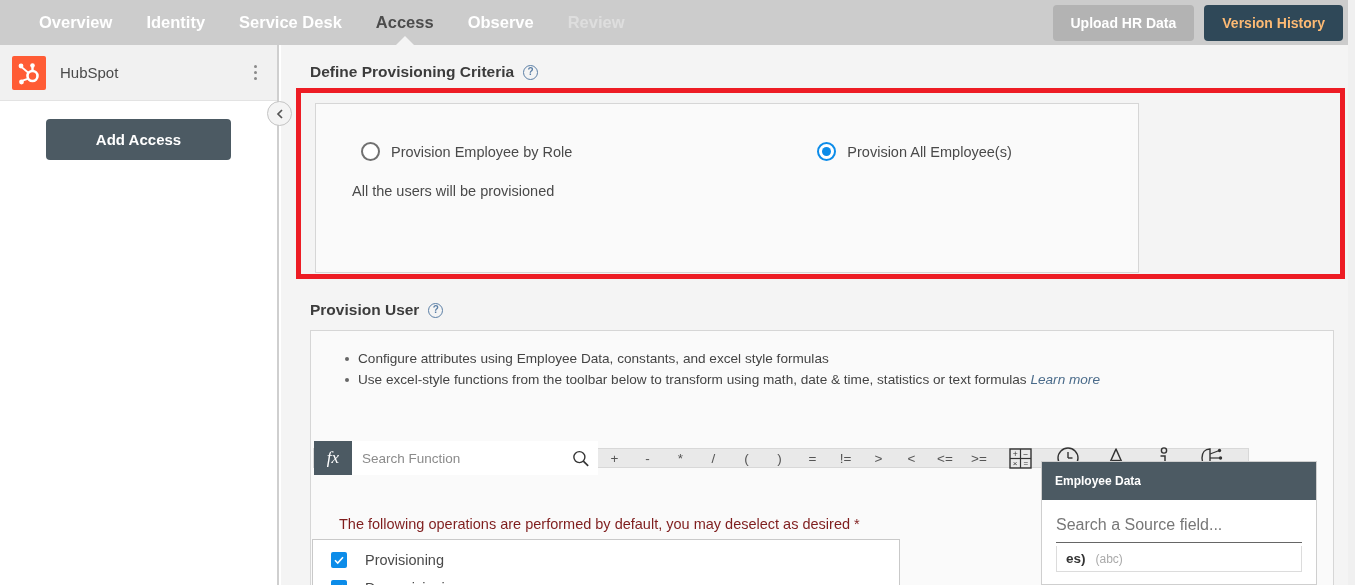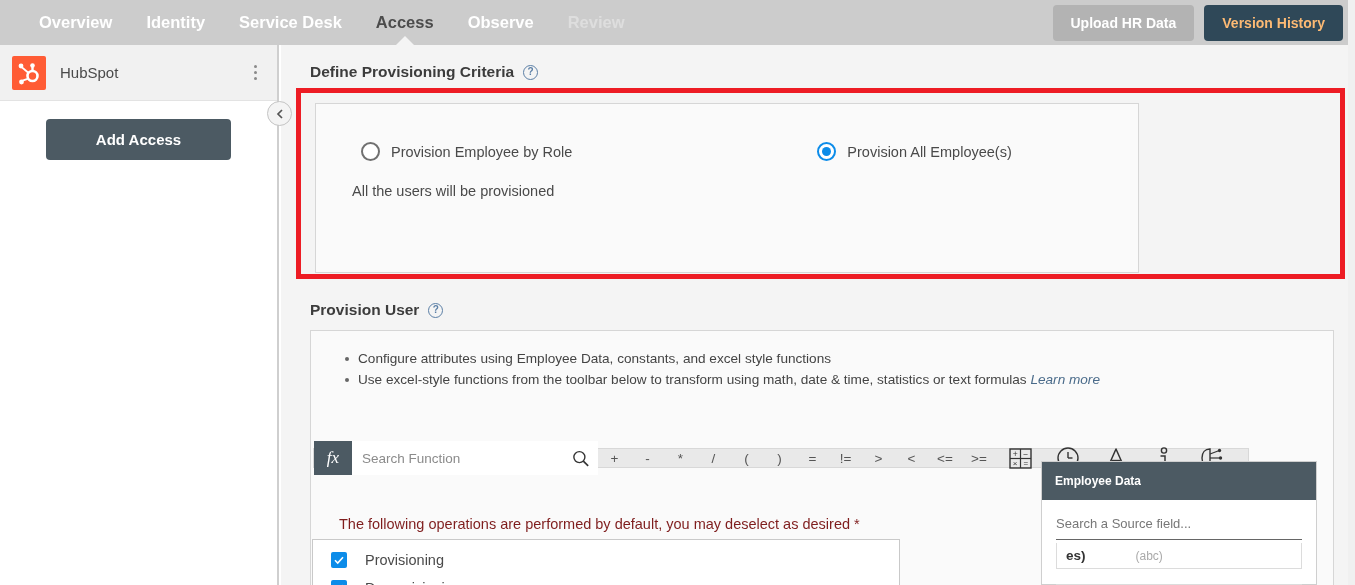--- a/index.html
+++ b/index.html
@@ -207,30 +207,30 @@
     position: absolute; left: 1041px; top: 461px;
     width: 276px; height: 124px;
     background: #ffffff; border: 1px solid #cfcfcf;
   }
   .emp-head {
     background: #4c5a63; color: #ffffff;
     height: 38px; display: flex; align-items: center; padding-left: 13px;
     font-size: 12px; font-weight: bold;
   }
   .emp-search {
-    padding: 16px 14px 0 14px; font-size: 13px; color: #777;
+    padding: 16px 14px 0 14px; font-size: 16px; color: #777;
     border-bottom: 0;
   }
   .emp-search-line {
     margin: 8px 14px 0 14px; height: 1px; background: #666;
   }
   .emp-chip {
     margin: 3px 14px 15px 14px; height: 26px;
     border: 1px solid #dcdcdc; border-top: none; background: #fff;
-    display: flex; align-items: center; padding-left: 9px; overflow: hidden; gap: 40px;
+    display: flex; align-items: center; padding-left: 9px; overflow: hidden;
   }
   .emp-chip-main { font-size: 13.5px; color: #333; font-weight: bold; }
   .emp-chip-sub { font-size: 12px; color: #aaa; margin-left: 10px; }
   .emp-chip2 {
     margin: 8px 14px 0 14px; height: 24px;
     border: 1px solid #dcdcdc; background: #fff;
     display: flex; align-items: center; padding-left: 9px; overflow: hidden;
   }
   .emp-chip2 .cbx-sm { width: 14px; height: 14px; background: #0c8ce9; flex: none; }
   .scrollbar-v {
@@ -328,21 +328,21 @@
     </div>
 
     <div class="section-head pu-head">
       <span>Provision User</span>
       <span class="help-icon">?</span>
     </div>
 
     <div class="pu-card">
       <ul class="pu-bullets">
         <li>
-          <span>Configure attributes using Employee Data, constants, and excel style functions</span>
+          <span>Configure attributes using Employee Data, constants, and excel style formulas</span>
         </li>
         <li>
           <span>Use excel-style functions from the toolbar below to transform using math, date &amp; time, statistics or text formulas</span>
           <span class="learn-more">Learn more</span>
         </li>
       </ul>
 
       <div class="fx-toolbar">
         <div class="fx-badge">fx</div>
         <div class="fx-search">

